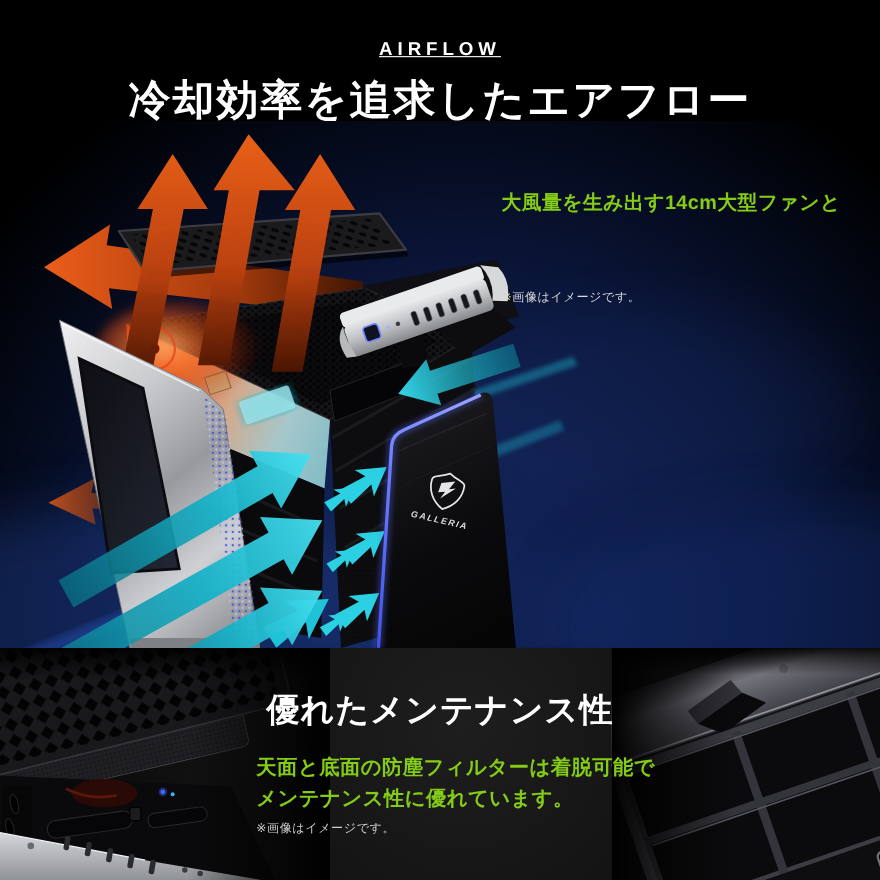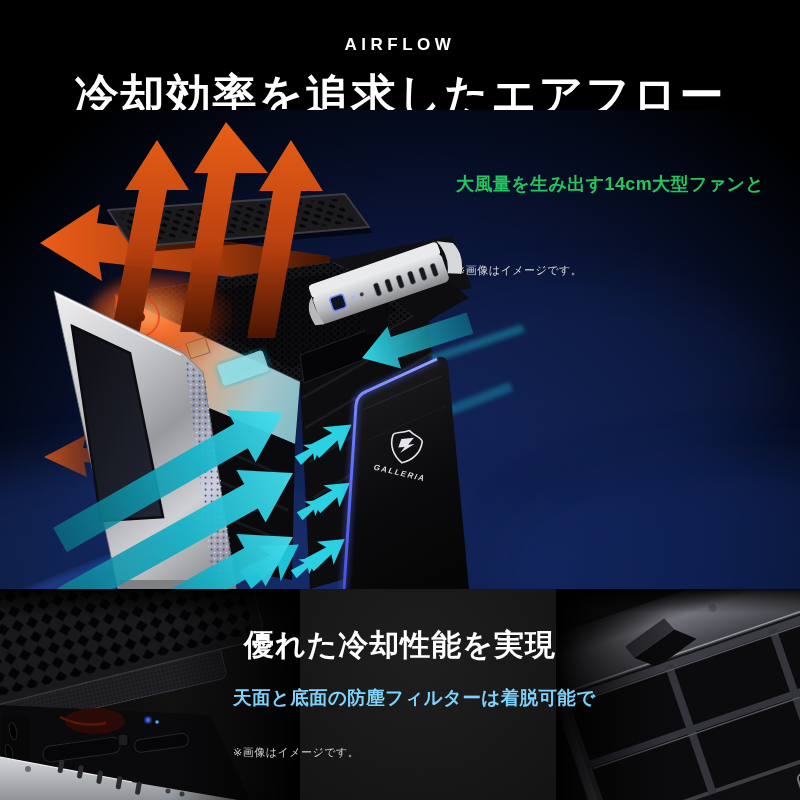--- a/index.html
+++ b/index.html
@@ -1,31 +1,31 @@
 <!DOCTYPE html>
 <html><head>
 <meta charset="utf-8">
 <style>
   html,body{margin:0;padding:0;width:800px;height:800px;background:#000;overflow:hidden;
     font-family:"Liberation Sans","DejaVu Sans",sans-serif;}
   .stage{position:relative;width:800px;height:800px;background:#000;}
   .abs{position:absolute;}
   
   .eyebrow{top:35px;left:0;width:800px;text-align:center;color:#fff;
-    font-size:17px;font-weight:700;letter-spacing:4.5px;}
+    font-size:17px;font-weight:700;letter-spacing:4.5px;text-decoration:underline;}
   .main-title{top:66px;left:0;width:800px;text-align:center;color:#fff;
-    font-size:44px;font-weight:700;letter-spacing:2px;white-space:nowrap;}
+    font-size:38px;font-weight:700;letter-spacing:2px;white-space:nowrap;}
   
-  .mid-desc{top:170px;left:456px;color:#22c55e;font-size:18px;font-weight:700;
+  .mid-desc{top:170px;left:456px;color:#84cc16;font-size:18px;font-weight:700;
     letter-spacing:0.4px;line-height:29px;white-space:nowrap;}
   .mid-note{top:263px;left:456px;color:#d9d9d9;font-size:11px;letter-spacing:0.5px;}
   
   .bottom-title{top:625px;left:0;width:800px;text-align:center;color:#fff;
     font-size:30px;font-weight:700;letter-spacing:1px;white-space:nowrap;}
-  .bottom-desc{top:684px;left:233px;color:#7dd3fc;font-size:18.5px;font-weight:700;
+  .bottom-desc{top:684px;left:233px;color:#84cc16;font-size:18.5px;font-weight:700;
     letter-spacing:0.4px;line-height:28px;white-space:nowrap;}
   .bottom-note{top:745px;left:233px;color:#cfcfcf;font-size:11px;letter-spacing:0.5px;}
   svg{display:block;}
 </style>
 </head>
 <body>
 
 <div class="stage">
 
   <div class="abs eyebrow">AIRFLOW</div>
@@ -393,18 +393,19 @@
           <rect x="58" y="112" width="8" height="18" fill="#222329"></rect>
         <rect x="94" y="106" width="16" height="27" rx="2" fill="#1a1b1e" stroke="#555"></rect>
         <ellipse cx="-40" cy="122" rx="20" ry="10" fill="#53250a"></ellipse>
         <path d="M-58,118 q18,12 38,8" stroke="#7a3a0e" stroke-width="2" fill="none"></path>
       </g>
       <rect x="556" y="0" width="112" height="211" fill="url(#fadeL)"></rect>
       <rect x="556" y="0" width="244" height="24" fill="url(#fadeT)"></rect>
     </g>
   </svg>
 
-  <div class="abs bottom-title">優れた冷却性能を実現</div>
+  <div class="abs bottom-title">優れたメンテナンス性</div>
   <div class="abs bottom-desc">
     <div>天面と底面の防塵フィルターは着脱可能で</div>
+    <div>メンテナンス性に優れています。</div>
   </div>
   <div class="abs bottom-note">※画像はイメージです。</div>
 </div>
 
 </body></html>

